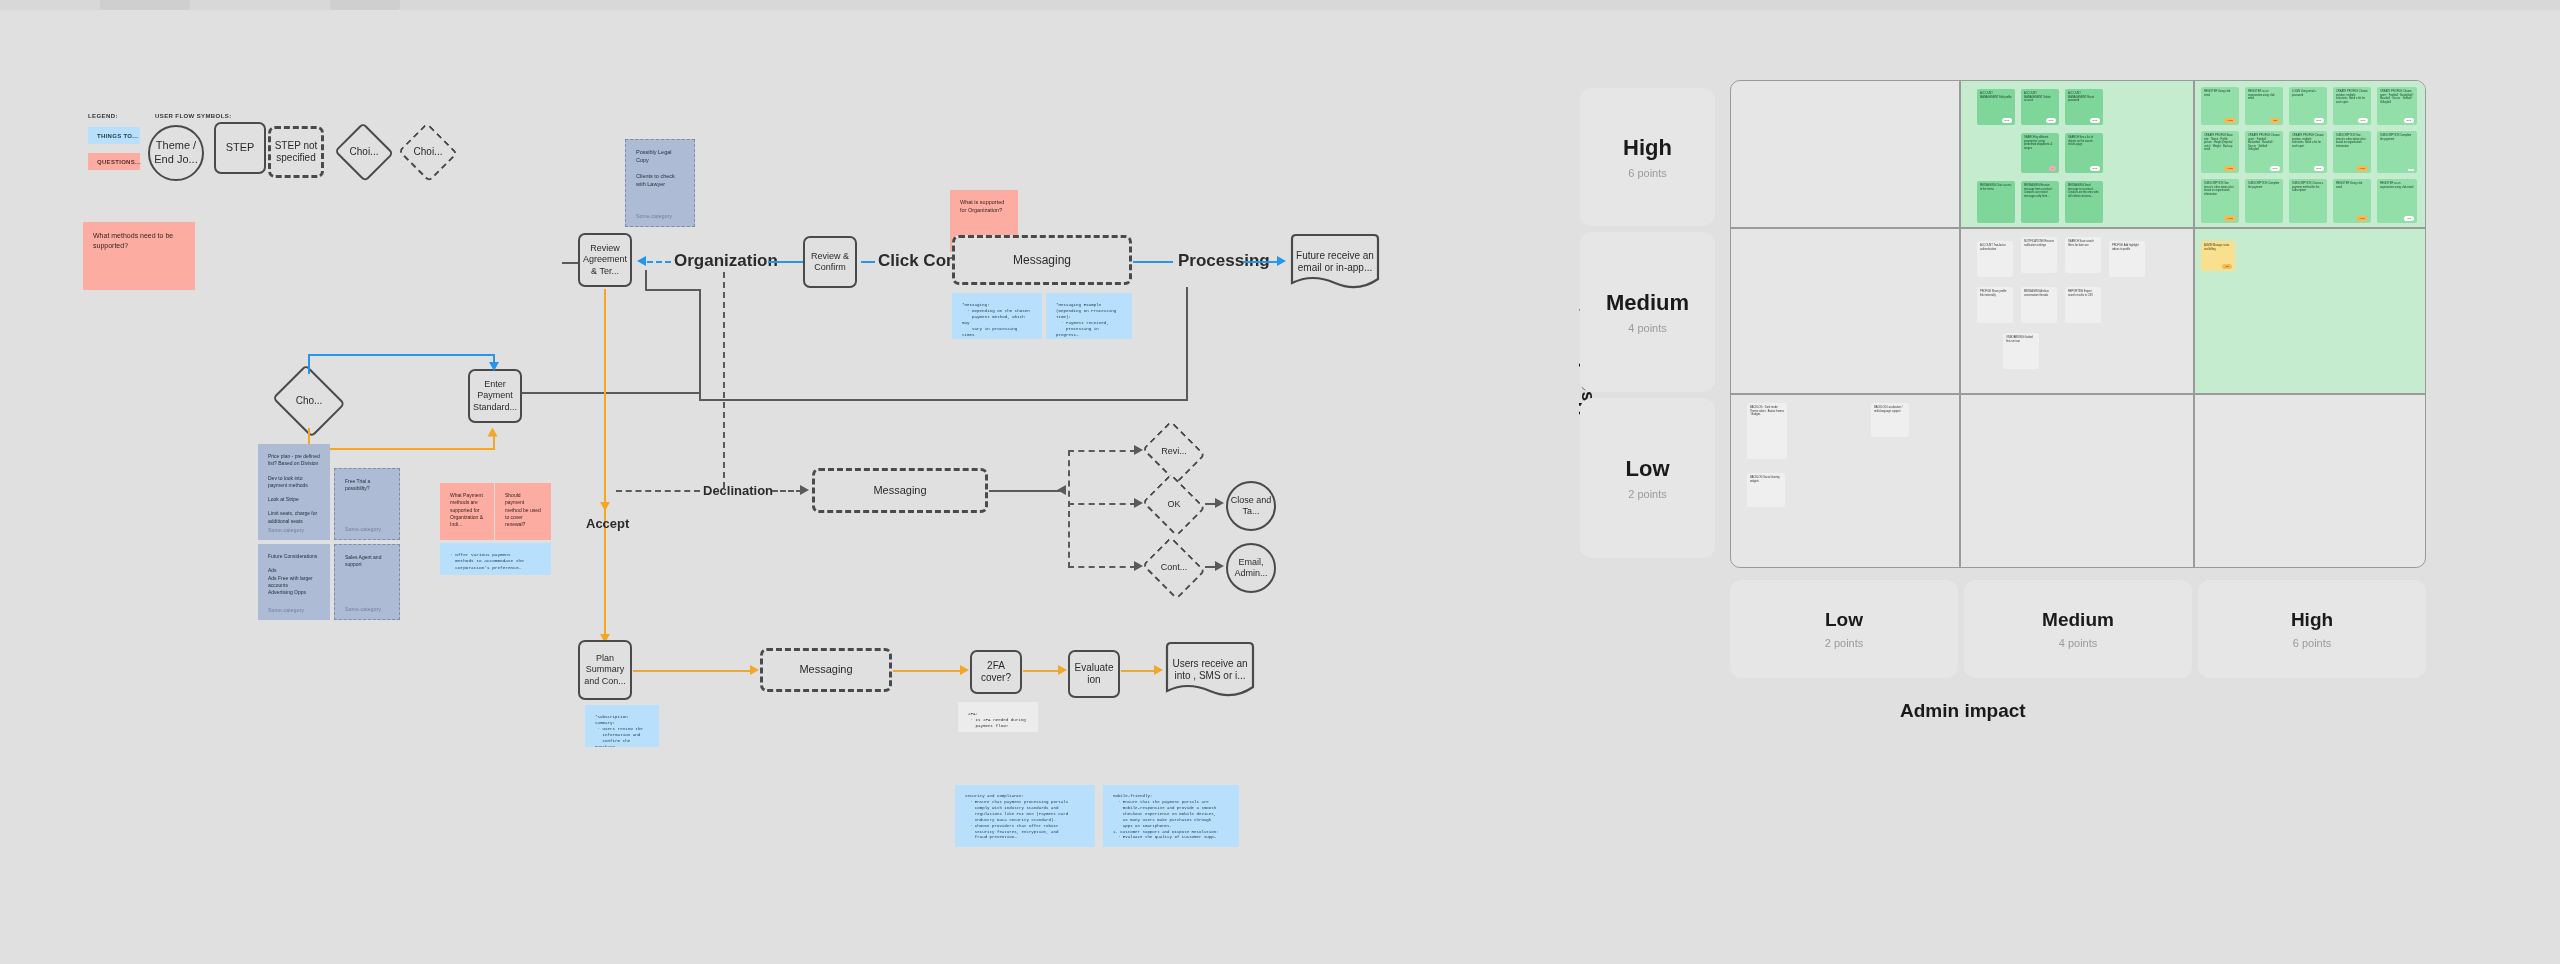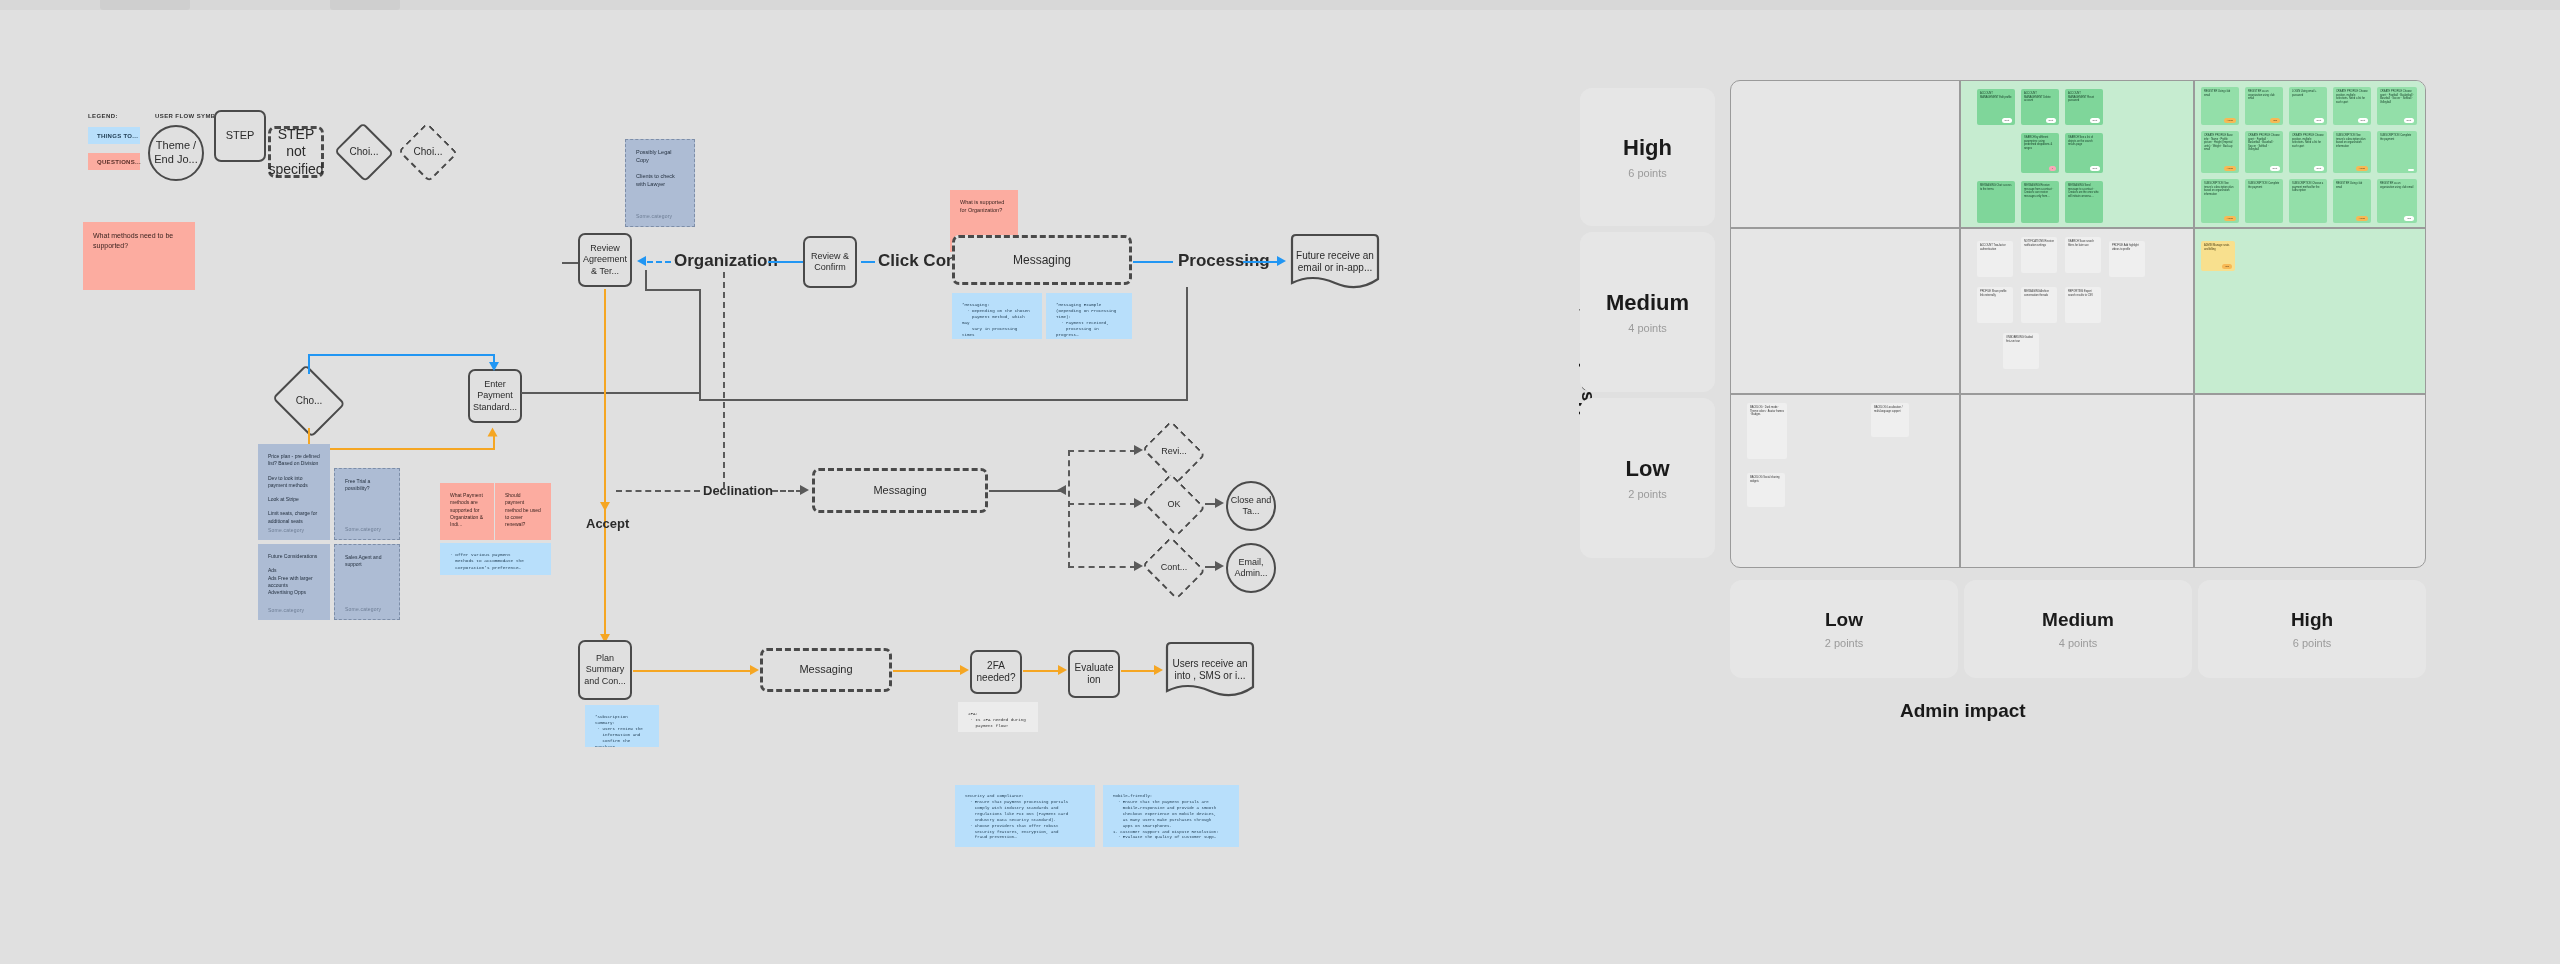--- a/index.html
+++ b/index.html
@@ -125,25 +125,25 @@
   <div class="legend-cap" style="left:88px;top:113px;">LEGEND:</div>
   <div class="legend-chip b" style="left:88px;top:127px;width:52px;height:17px;">THINGS TO...</div>
   <div class="legend-chip p" style="left:88px;top:153px;width:52px;height:17px;">QUESTIONS...</div>
 
   <div class="legend-cap" style="left:155px;top:113px;">USER FLOW SYMBOLS:</div>
 
   <div class="node circle" style="left:148px;top:125px;width:56px;height:56px;font-size:11px;">
     <span>Theme / End Jo...</span>
   </div>
 
-  <div class="node rect" style="left:214px;top:110px;width:52px;height:52px;font-size:11px;">
+  <div class="node rect" style="left:214px;top:122px;width:52px;height:52px;font-size:11px;">
     <span>STEP</span>
   </div>
 
-  <div class="node rect dashed" style="left:268px;top:126px;width:56px;height:52px;font-size:14px;text-align:center;">
+  <div class="node rect dashed" style="left:268px;top:126px;width:56px;height:52px;font-size:10px;text-align:center;">
     <span>STEP not specified</span>
   </div>
 
   <div class="node diamond" style="left:336px;top:126px;width:56px;height:52px;font-size:10px;">
     <span class="dshape"></span>
     <span class="dlabel">Choi...</span>
   </div>
 
   <div class="node diamond dash" style="left:400px;top:126px;width:56px;height:52px;font-size:10px;">
     <span class="dshape"></span>
@@ -340,21 +340,21 @@
   <div class="arw r orange" style="left:750px;top:665px;"></div>
 
   <div class="node rect dashed" style="left:760px;top:648px;width:132px;height:44px;font-size:11px;">
     <span>Messaging</span>
   </div>
 
   <div class="ln h orange" style="left:893px;top:670px;width:70px;"></div>
   <div class="arw r orange" style="left:960px;top:665px;"></div>
 
   <div class="node rect" style="left:970px;top:650px;width:52px;height:44px;font-size:10px;">
-    <span>2FA needed?</span>
+    <span>2FA cover?</span>
   </div>
 
   <div class="ln h orange" style="left:1023px;top:670px;width:38px;"></div>
   <div class="arw r orange" style="left:1058px;top:665px;"></div>
 
   <div class="node rect" style="left:1068px;top:650px;width:52px;height:48px;font-size:10px;">
     <span>Evaluate ion</span>
   </div>
 
   <div class="ln h orange" style="left:1121px;top:670px;width:36px;"></div>

